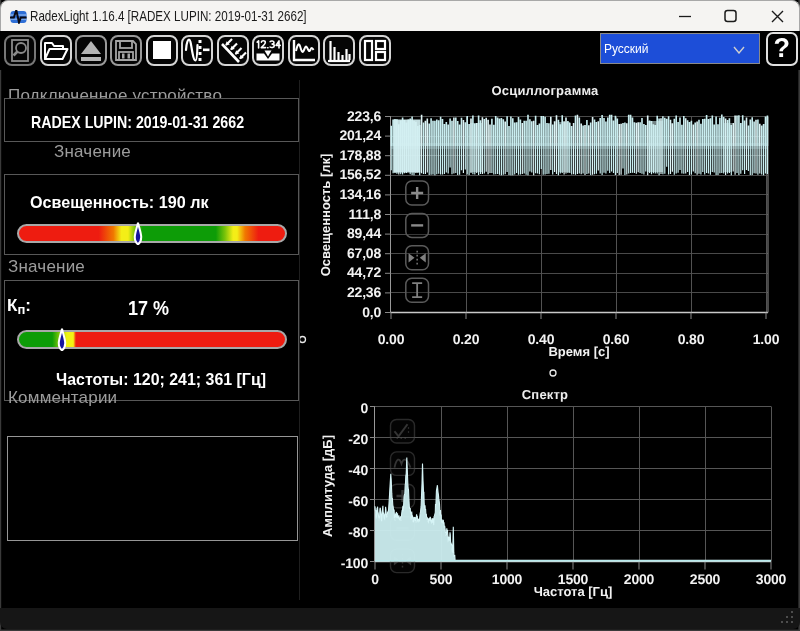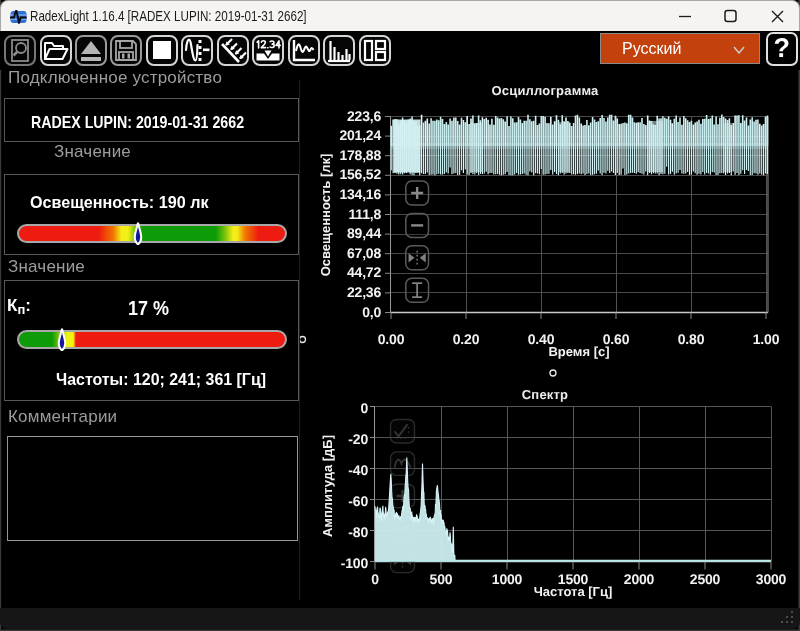--- a/index.html
+++ b/index.html
@@ -2,21 +2,21 @@
 <html><head><meta charset="utf-8">
 <style>
 * { margin:0; padding:0; box-sizing:border-box; -webkit-font-smoothing:antialiased; }
 html,body { width:800px; height:631px; background:#000; overflow:hidden; }
 body { font-family:"Liberation Sans",sans-serif; position:relative; }
 #win { position:absolute; inset:0; box-shadow: inset 1.2px 0 0 #3a3a3a, inset -1.6px 0 0 #3a3a3a, inset 0 -1.6px 0 #3a3a3a; }
 #titlebar { position:absolute; left:0; top:0; width:800px; height:31px; background:#f5f4f2; border-radius:8px 8px 0 0; border:1px solid #a8a8a8; border-bottom:none; }
 #title { position:absolute; left:29px; top:5.5px; font-size:15px; color:#1b1b1b; transform:scaleX(0.775); transform-origin:0 50%; }
 #toolbar { position:absolute; left:0; top:31px; width:800px; height:39px; background:#000; }
 .tb { position:absolute; top:4px; width:32px; height:30.5px; background:#050505; border:2px solid #d5d5d5; border-radius:8px; display:flex; align-items:center; justify-content:center; }
-#lang { position:absolute; left:600px; top:2px; width:160px; height:31px; background:#c2410c; border:1.5px solid #8a8a8a; color:#fff; font-size:16px; display:flex; align-items:center; padding-left:21px; }
+#lang { position:absolute; left:600px; top:2px; width:160px; height:31px; background:#1d4ed8; border:1.5px solid #8a8a8a; color:#fff; font-size:12px; display:flex; align-items:center; padding-left:3px; }
 #help { position:absolute; left:766px; top:1px; width:31.5px; height:33.5px; background:#000; border:2px solid #e0e0e0; border-radius:7px; color:#fff; font-size:27px; font-weight:bold; display:flex; align-items:center; justify-content:center; }
 .sect { position:absolute; color:#9c9c9c; font-size:17px; letter-spacing:0.2px; }
 .box { position:absolute; border:1px solid #585858; background:#000; }
 .bold { color:#fff; font-weight:bold; font-size:17px; }
 .gbar { position:absolute; height:19px; border:2px solid #a8a8a8; border-radius:9.5px; }
 #statusbar { position:absolute; left:0; top:608px; width:800px; height:21px; background:#161616; border-radius:0 0 7px 7px; }
 #pagebg { position:absolute; left:0; top:620px; width:800px; height:11px; background:#c9c9c9; z-index:-1; }
 </style></head>
 <body>
 <div id="pagebg"></div>
@@ -132,21 +132,21 @@
           <rect x="15" y="4" width="9" height="8" fill="none" stroke="#fff" stroke-width="2.2"></rect>
           <rect x="15" y="15" width="9" height="8" fill="none" stroke="#fff" stroke-width="2.2"></rect>
         </svg>
       </div>
 <div id="lang">Русский<svg style="position:absolute;right:14px;top:12px" width="12" height="8" viewBox="0 0 12 8">
           <path d="M1 1 L6 7 L11 1" stroke="#cfcfcf" stroke-width="1.4" fill="none"></path>
         </svg></div>
 <div id="help">?</div>
 </div>
 
-<div class="sect" style="left:8px;top:68px;">Подключенное устройство</div>
+<div class="sect" style="left:8px;top:86px;">Подключенное устройство</div>
 <div class="box" style="left:4px;top:98px;width:295px;height:44px;"></div>
 <div class="bold" style="position:absolute;left:31px;top:113px;transform:scaleX(0.835);transform-origin:0 50%;">RADEX LUPIN: 2019-01-31 2662</div>
 
 <div class="sect" style="left:8px;top:142px;margin-left:46px;">Значение</div>
 <div class="box" style="left:4px;top:174px;width:295px;height:81px;"></div>
 <div class="bold" style="position:absolute;left:30px;top:193px;transform:scaleX(0.95);transform-origin:0 50%;">Освещенность: 190 лк</div>
 <div class="gbar" style="left:17px;top:224px;width:270px;background:linear-gradient(90deg,#ee1c10 0%,#ee1c10 30%,#f07800 35.5%,#f4ee17 38.5%,#f4ee17 41%,#7cc40a 43.5%,#0d9c07 46.5%,#0d9c07 74%,#7cc40a 77.5%,#f4ee17 80.5%,#f4ee17 82%,#f07800 85%,#ee1c10 90%,#ee1c10 100%);"></div>
 <svg style="position:absolute;left:131.6px;top:221.5px" width="12" height="23" viewBox="0 0 12 22" preserveAspectRatio="none">
       <path d="M6 0.6 C7 5.5 9.2 10.5 9.2 14.6 C9.2 17.8 7.6 20.2 6 21.4 C4.4 20.2 2.8 17.8 2.8 14.6 C2.8 10.5 5 5.5 6 0.6 Z" fill="#15159e" stroke="#fff" stroke-width="2"></path>
     </svg>
@@ -154,21 +154,21 @@
 <div class="sect" style="left:8px;top:257px;">Значение</div>
 <div class="box" style="left:4px;top:280px;width:295px;height:121px;"></div>
 <div class="bold" style="position:absolute;left:7px;top:296px;">К<span style="font-size:13px;position:relative;top:3px;">п</span>:</div>
 <div class="bold" style="position:absolute;left:0px;top:297px;width:297px;text-align:center;font-size:20px;transform:scaleX(0.9);">17 %</div>
 <div class="gbar" style="left:17px;top:330px;width:270px;background:linear-gradient(90deg,#0d9c07 0%,#0d9c07 12.5%,#9ed607 16%,#eef212 18%,#f4f414 20.4%,#ee1c10 21.4%,#ee1c10 100%);"></div>
 <svg style="position:absolute;left:56px;top:327.5px" width="12" height="23" viewBox="0 0 12 22" preserveAspectRatio="none">
       <path d="M6 0.6 C7 5.5 9.2 10.5 9.2 14.6 C9.2 17.8 7.6 20.2 6 21.4 C4.4 20.2 2.8 17.8 2.8 14.6 C2.8 10.5 5 5.5 6 0.6 Z" fill="#15159e" stroke="#fff" stroke-width="2"></path>
     </svg>
 <div class="bold" style="position:absolute;left:0px;top:370px;width:322px;text-align:center;transform:scaleX(0.937);">Частоты: 120; 241; 361 [Гц]</div>
 
-<div class="sect" style="left:8px;top:407px;">Комментарии</div>
+<div class="sect" style="left:8px;top:388px;">Комментарии</div>
 <div class="box" style="left:7px;top:436px;width:291px;height:105px;border-color:#969696;"></div>
 
 <svg id="charts" width="800" height="631" viewBox="0 0 800 631">
 <style>
  .tick { text-rendering:geometricPrecision; font: bold 14px "Liberation Sans", sans-serif; fill: #f2f2f2; letter-spacing:-0.2px; }
  .ctitle { text-rendering:geometricPrecision; font: bold 13px "Liberation Sans", sans-serif; fill: #ededed; letter-spacing:0.2px; }
  .atitle { text-rendering:geometricPrecision; font: bold 13px "Liberation Sans", sans-serif; fill: #f2f2f2; }
 </style>
 <text x="545" y="95" text-anchor="middle" class="ctitle">Осциллограмма</text>
 <line x1="391" y1="116.5" x2="768" y2="116.5" stroke="#4a4a4a" stroke-width="1"></line>

